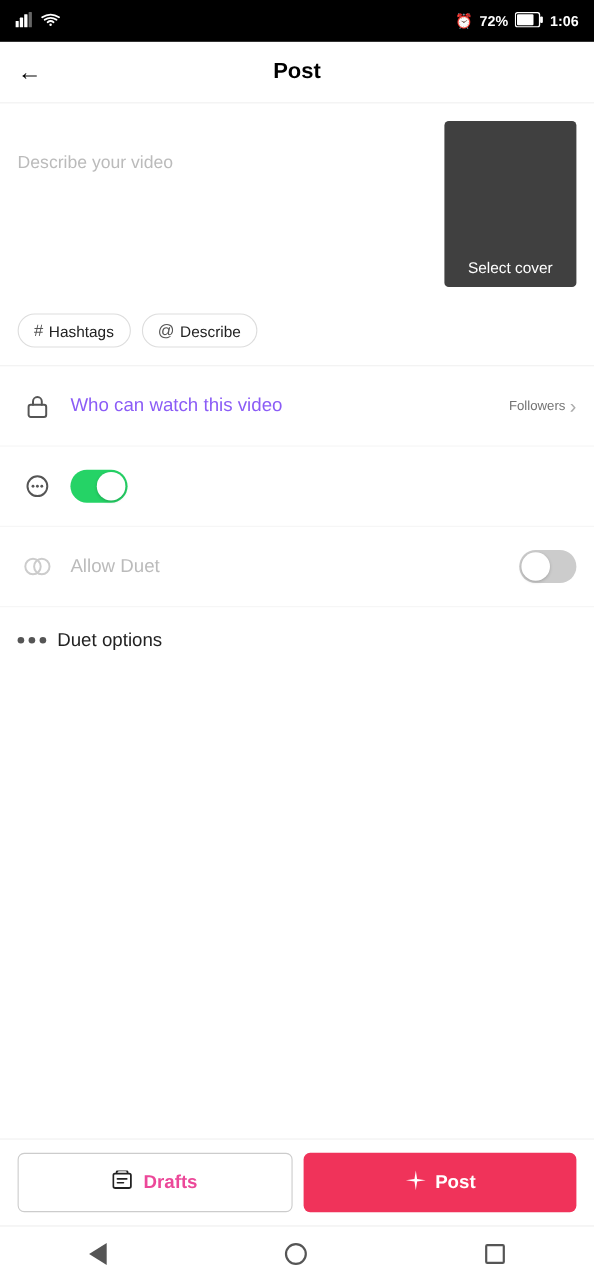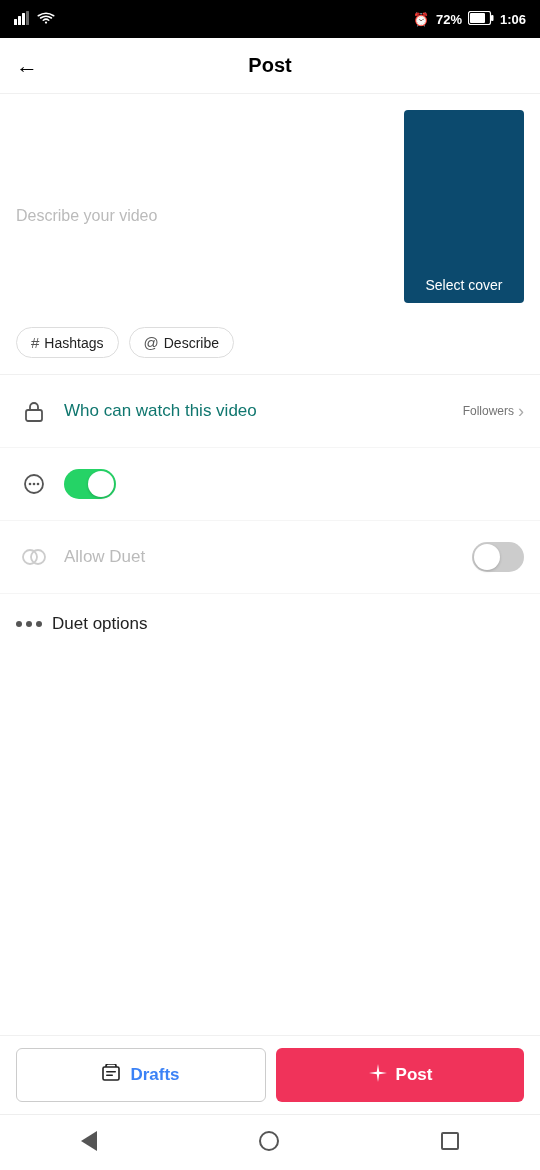--- a/index.html
+++ b/index.html
@@ -48,35 +48,35 @@
     }
     .header-title {
       font-size: 20px;
       font-weight: 700;
       color: #000;
     }
 
     
     .video-area {
       display: flex;
-      align-items: flex-end;
+      align-items: center;
       padding: 16px 16px 16px 16px;
       gap: 8px;
     }
     .video-description {
       flex: 1;
       font-size: 16px;
       color: #bbb;
       padding-top: 4px;
       min-height: 100px;
     }
     .video-thumbnail {
       width: 120px;
-      height: 193px;
-      background: #0c4a6e;
+      height: 151px;
+      background: #404040;
       border-radius: 4px;
       display: flex;
       align-items: flex-end;
       justify-content: center;
       flex-shrink: 0;
       padding-bottom: 10px;
       cursor: pointer;
     }
     .video-thumbnail span {
       color: #fff;
@@ -134,21 +134,21 @@
       margin-right: 12px;
       flex-shrink: 0;
     }
     .settings-item-icon svg {
       width: 26px;
       height: 26px;
     }
     .settings-item-label {
       flex: 1;
       font-size: 17px;
-      color: #0f766e;
+      color: #8b5cf6;
     }
     .settings-item-label.disabled {
       color: #bbb;
     }
     .settings-item-value {
       font-size: 12px;
       color: #737373;
       margin-right: 4px;
     }
     .chevron {
@@ -222,21 +222,21 @@
     }
     .btn-drafts {
       flex: 1;
       margin-right: 10px;
       height: 54px;
       border: 1.5px solid #ccc;
       border-radius: 6px;
       background: #fff;
       font-size: 17px;
       font-weight: 600;
-      color: #3b82f6;
+      color: #ec4899;
       display: flex;
       align-items: center;
       justify-content: center;
       gap: 8px;
       cursor: pointer;
     }
     .btn-post {
       flex: 1;
       height: 54px;
       border: none;

